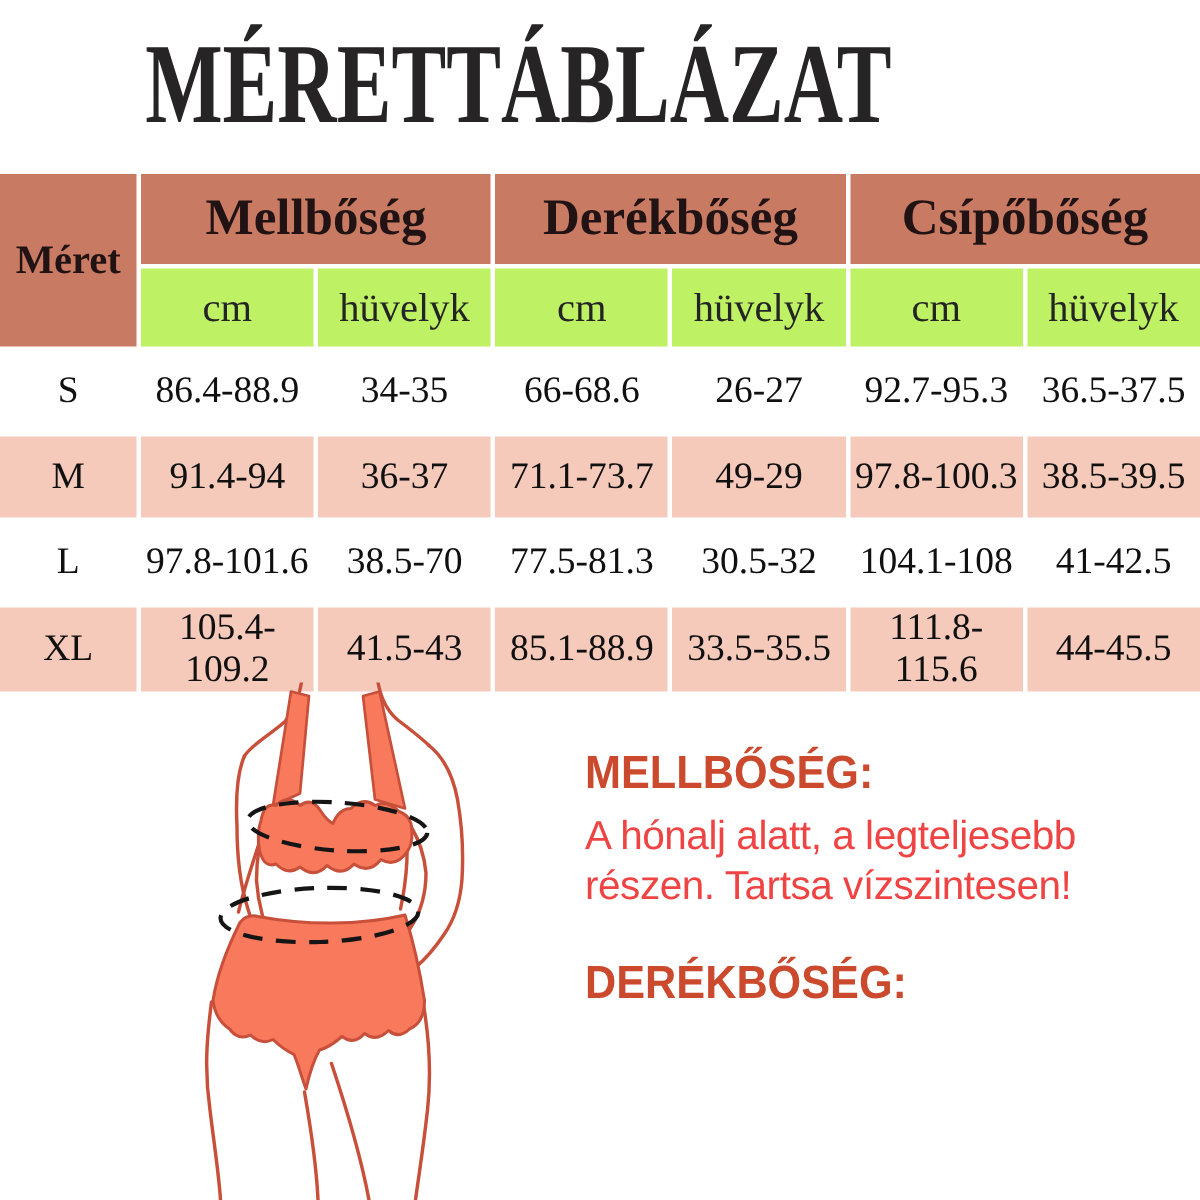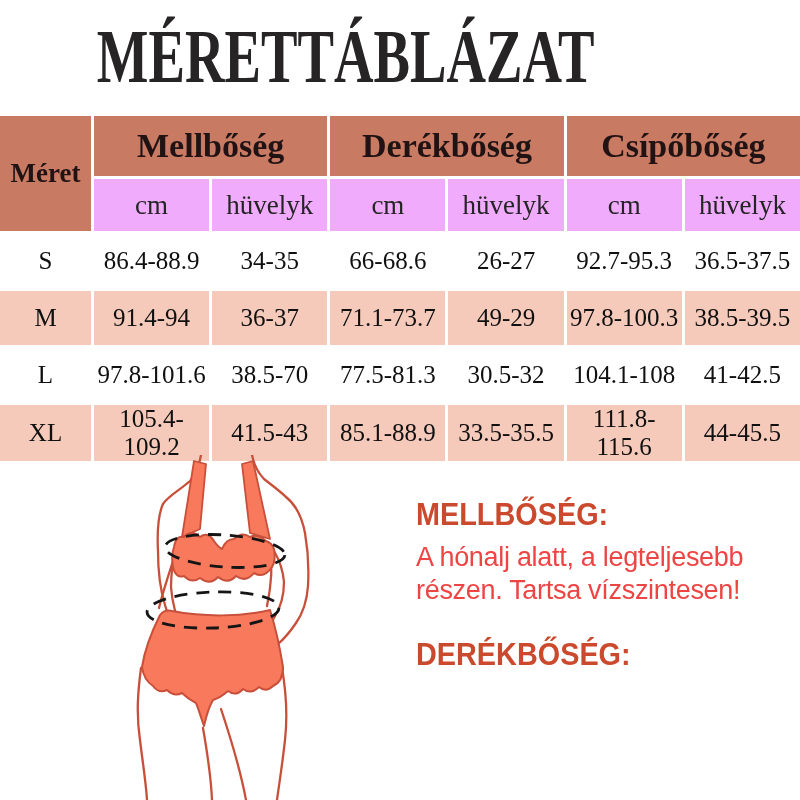--- a/index.html
+++ b/index.html
@@ -26,34 +26,34 @@
     position:absolute; top:113px; left:-3px; width:806px;
     border-collapse:separate; border-spacing:3px;
     table-layout:fixed;
   }
   .size-table td, .size-table th { padding:0; text-align:center; vertical-align:middle; }
   .col-size { width:91px; }
   .col-val  { width:auto; }
 
   .h-dark  { background:#c97a63; color:#211313; font-weight:700; font-size:34px; }
   .corner  { font-size:27px; }
-  .h-light { background:#f0abfc; color:#242424; font-weight:400; font-size:27px; }
+  .h-light { background:#bef264; color:#242424; font-weight:400; font-size:27px; }
   tr.gh    { height:60px; }
   tr.uh    { height:52px; }
   tr.dr    { height:54px; }
   tr.dr td { font-size:25px; color:#101010; }
   tr.r-white td { background:#ffffff; }
   tr.r-pink  td { background:#f5cabb; }
 
   
   .guide {
     position:absolute; left:390px; top:497px; width:385px;
     font-family:"Liberation Sans", sans-serif;
   }
-  .guide .section { margin-bottom:30px;margin-left:26px; }
+  .guide .section { margin-bottom:30px; }
   .guide h2 {
     margin:0 0 8px 0; font-size:31px; font-weight:700; color:#cb4a2e;
     transform:scaleX(0.93); transform-origin:left center; white-space:nowrap;
   }
   .guide p {
     margin:0; font-size:27px; line-height:33px; color:#ef4444;
     letter-spacing:-0.3px;
   }
 
   

